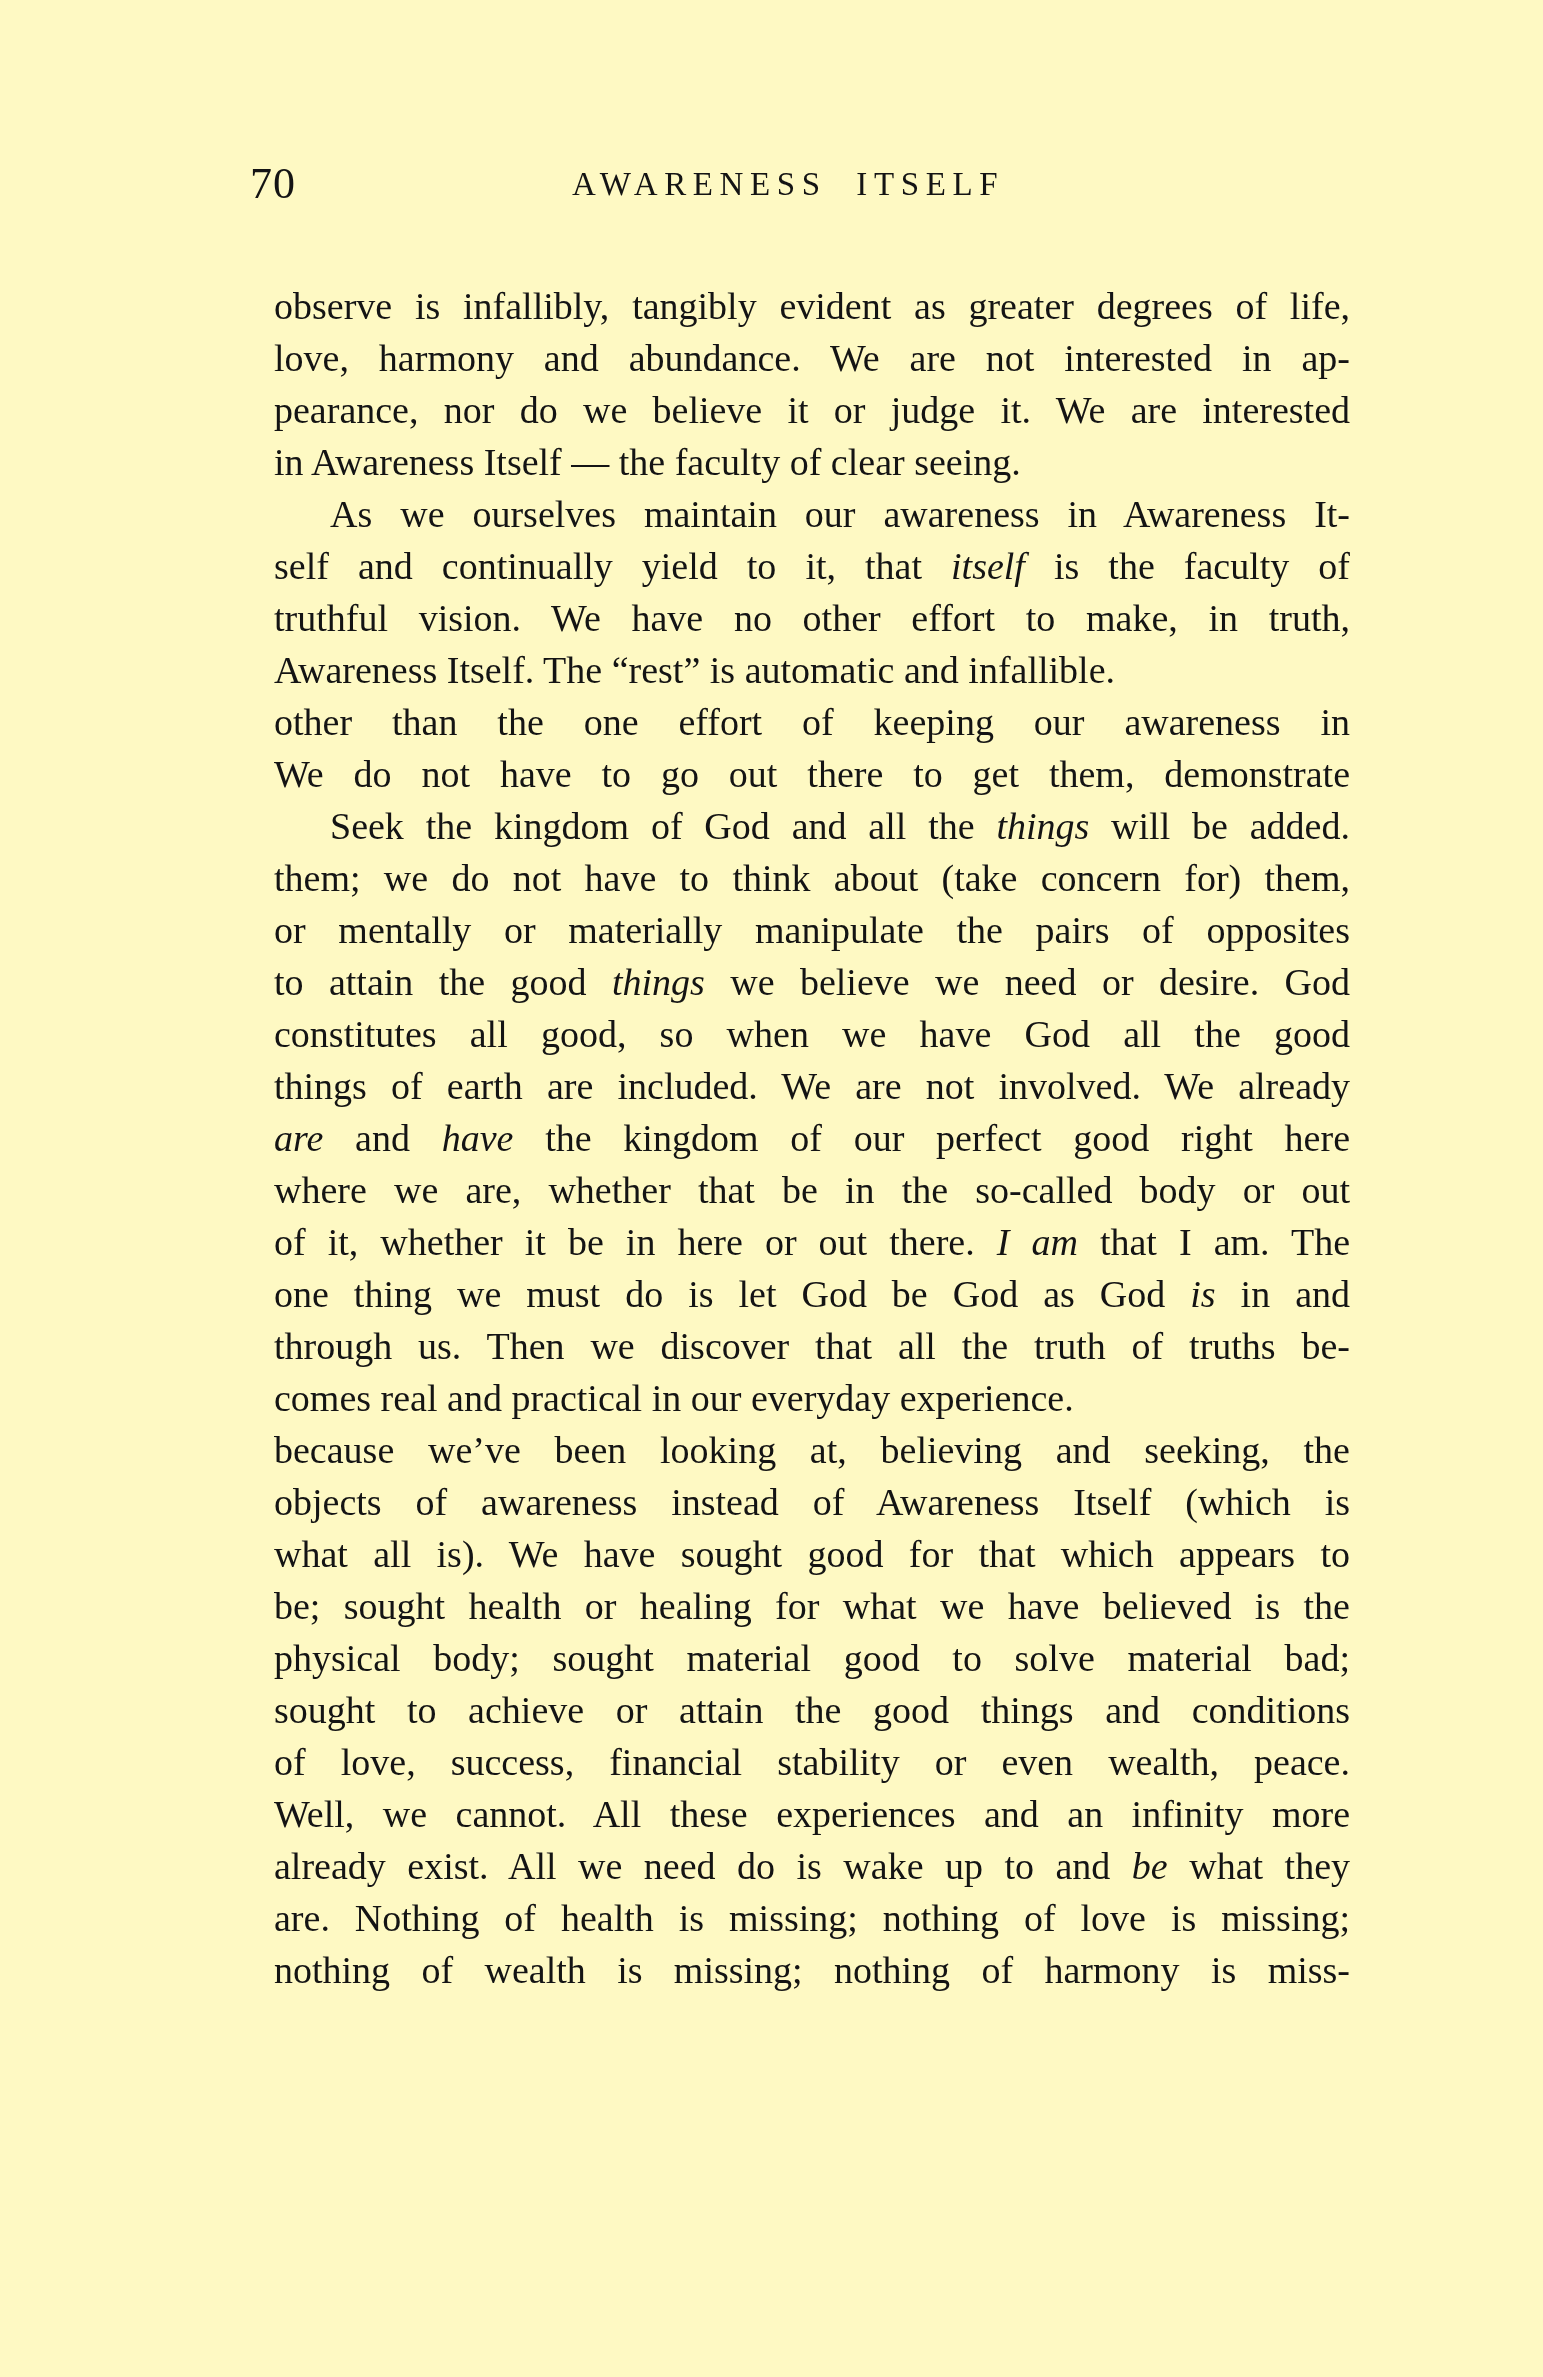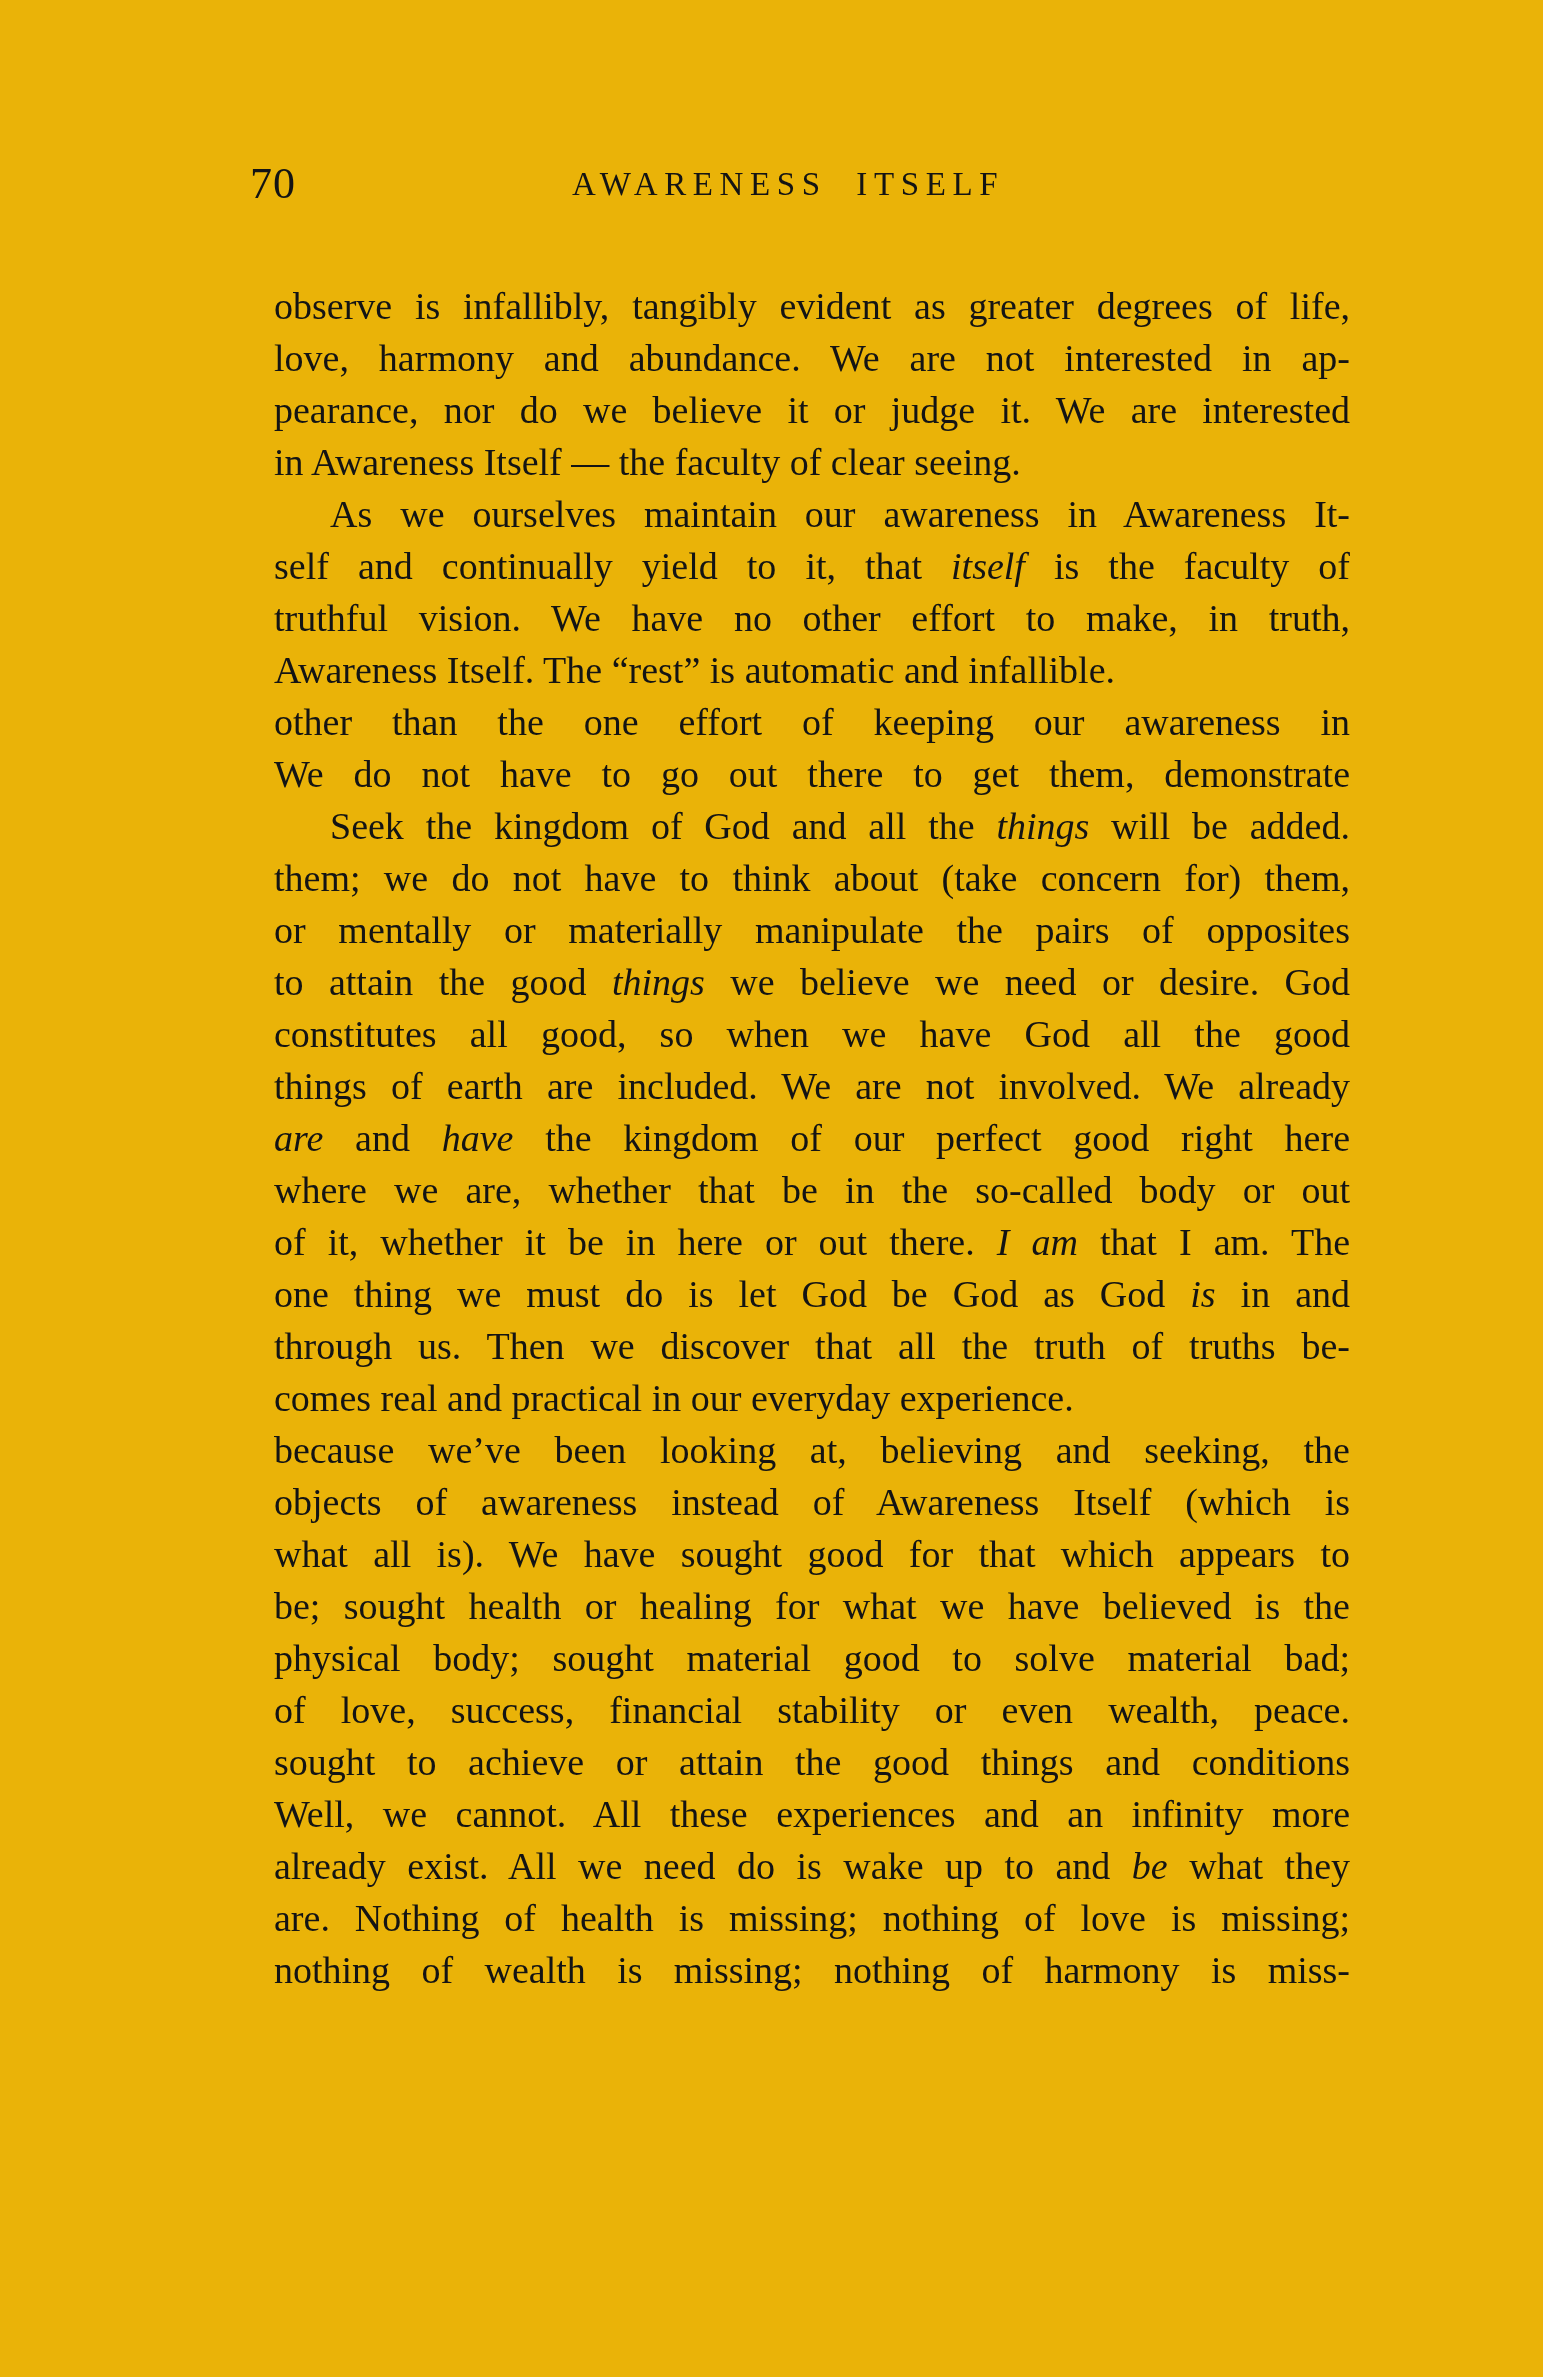--- a/index.html
+++ b/index.html
@@ -4,21 +4,21 @@
 <style>
   html, body {
     margin: 0;
     padding: 0;
     background: #ffffff;
   }
   .page {
     position: relative;
     width: 1544px;
     height: 2378px;
-    background: #eab308;
+    background: #fef9c3;
     overflow: hidden;
     font-family: "Liberation Serif", "DejaVu Serif", serif;
     color: #141414;
   }
   .running-head {
     position: absolute;
     left: 250px;
     top: 161px;
     width: 1076px;
     height: 54px;
@@ -93,21 +93,21 @@
       <div class="line"><span>where we are, whether that be in the so-called body or out</span></div>
       <div class="line"><span>of it, whether it be in here or out there. </span><em>I am</em><span> that I am. The</span></div>
       <div class="line"><span>one thing we must do is let God be God as God </span><em>is</em><span> in and</span></div>
       <div class="line"><span>through us. Then we discover that all the truth of truths be-</span></div>
       <div class="line last"><span>comes real and practical in our everyday experience.</span></div>
       <div class="line"><span>because we’ve been looking at, believing and seeking, the</span></div>
       <div class="line"><span>objects of awareness instead of Awareness Itself (which is</span></div>
       <div class="line"><span>what all is). We have sought good for that which appears to</span></div>
       <div class="line"><span>be; sought health or healing for what we have believed is the</span></div>
       <div class="line"><span>physical body; sought material good to solve material bad;</span></div>
+      <div class="line"><span>sought to achieve or attain the good things and conditions</span></div>
       <div class="line"><span>of love, success, financial stability or even wealth, peace.</span></div>
-      <div class="line"><span>sought to achieve or attain the good things and conditions</span></div>
       <div class="line"><span>Well, we cannot. All these experiences and an infinity more</span></div>
       <div class="line"><span>already exist. All we need do is wake up to and </span><em>be</em><span> what they</span></div>
       <div class="line"><span>are. Nothing of health is missing; nothing of love is missing;</span></div>
       <div class="line"><span>nothing of wealth is missing; nothing of harmony is miss-</span></div>
     </main>
 </div>
 
 
 </body></html>

